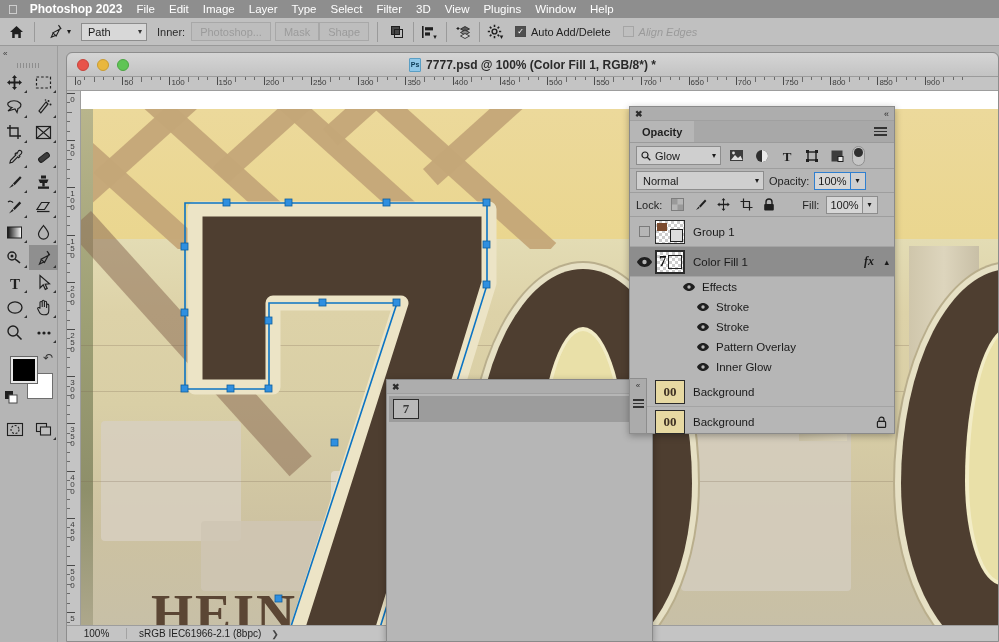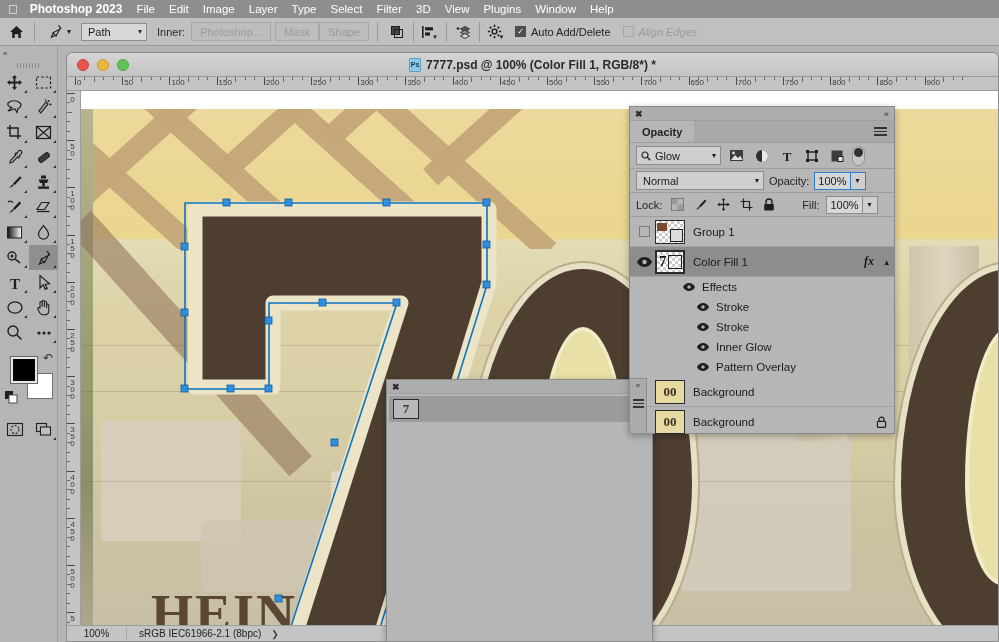--- a/index.html
+++ b/index.html
@@ -1079,30 +1079,30 @@
       </span>
       <span>Stroke</span>
     </div>
     <div class="fx-row sub">
       <span class="eyesm">
         <svg width="12" height="8" viewBox="0 0 12 8">
             <path d="M6 0C3 0 .5 2.5 0 4c.5 1.5 3 4 6 4s5.5-2.5 6-4C11.5 2.5 9 0 6 0z" fill="#1f1f1f"></path>
             <circle cx="6" cy="4" r="1.7" fill="#b6b6b6"></circle>
           </svg>
       </span>
-      <span>Inner Glow</span>
+      <span>Pattern Overlay</span>
     </div>
     <div class="fx-row sub">
       <span class="eyesm">
         <svg width="12" height="8" viewBox="0 0 12 8">
             <path d="M6 0C3 0 .5 2.5 0 4c.5 1.5 3 4 6 4s5.5-2.5 6-4C11.5 2.5 9 0 6 0z" fill="#1f1f1f"></path>
             <circle cx="6" cy="4" r="1.7" fill="#b6b6b6"></circle>
           </svg>
       </span>
-      <span>Pattern Overlay</span>
+      <span>Inner Glow</span>
     </div>
 
     <div class="layer-row">
       <div class="eye-cell"></div>
       <div class="thumb">
         <div class="thumb-num">00</div>
       </div>
       <div class="layer-name">Background</div>
     </div>
 

